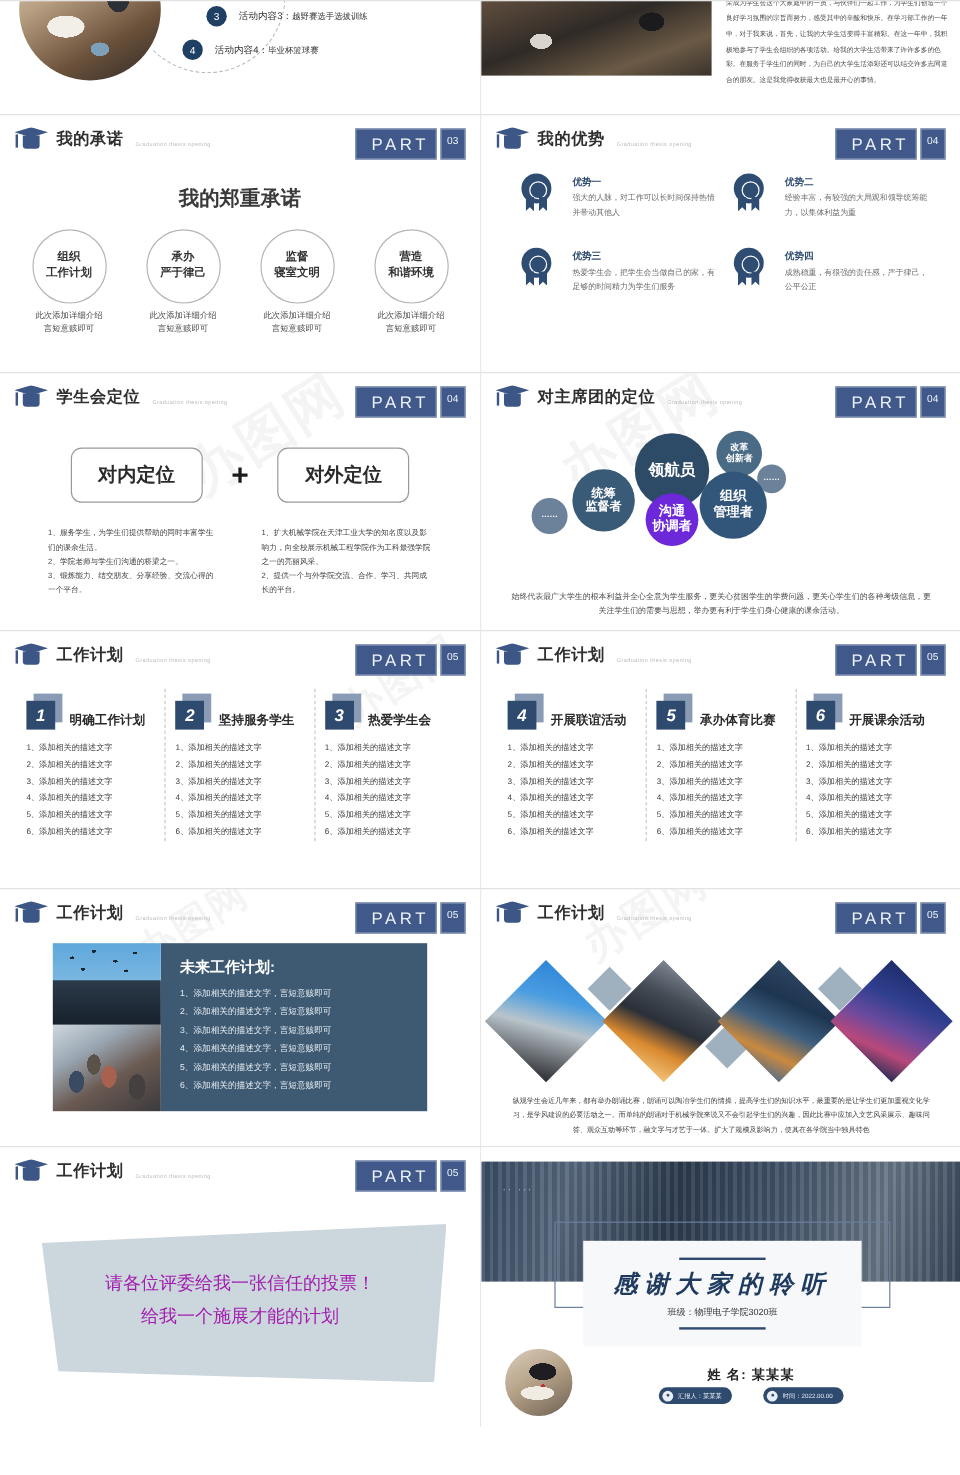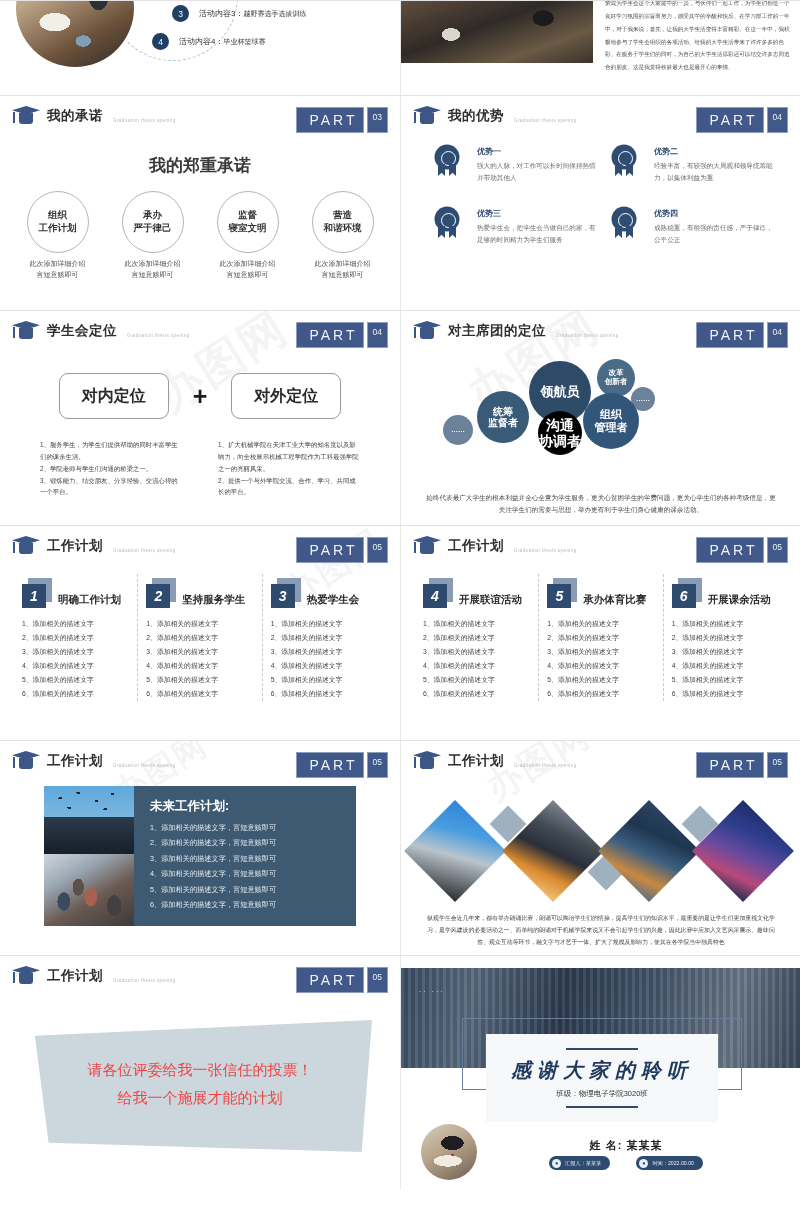--- a/index.html
+++ b/index.html
@@ -151,21 +151,21 @@
   .dia-cap { position:absolute; top:172px; left:22px; width:356px; font-size:5.9px; color:#3e3e3e; line-height:2.0; text-align:center; }
 
   
   .quote-shape {
     position:absolute; top:64px; left:28px; width:344px; height:132px;
     background:#ccd6dd;
     clip-path:polygon(2% 12%, 100% 0%, 97% 100%, 6% 93%);
   }
   .quote-txt {
     position:absolute; top:100px; left:30px; width:340px; text-align:center;
-    font-size:15px; color:#ef4444; line-height:1.85;
+    font-size:15px; color:#a21caf; line-height:1.85;
   }
 
   
   .fin { position:relative; width:400px; height:234px; background:#fff; overflow:hidden; }
   .fin-band {
     position:absolute; top:12px; left:0; width:400px; height:100px;
     background:linear-gradient(100deg,#3a4e66 0%,#5a6b80 18%,#2d3c50 40%,#46576d 62%,#6a7888 82%,#39485c 100%);
   }
   .fin-band:after {
     content:""; position:absolute; inset:0;
@@ -444,21 +444,21 @@
           <span>……</span>
         </div>
         <div class="bub" style="width: 52px; height: 52px; left: 76px; top: 42px; background: rgb(58, 91, 120); font-size: 10px;">
           <span>统筹</span>
           <span>监督者</span>
         </div>
         <div class="bub" style="width: 56px; height: 56px; left: 182px; top: 44px; background: rgb(50, 85, 122); font-size: 11px;">
           <span>组织</span>
           <span>管理者</span>
         </div>
-        <div class="bub" style="width: 44px; height: 44px; left: 137px; top: 62px; background: #000000; font-size: 14px;">
+        <div class="bub" style="width: 44px; height: 44px; left: 137px; top: 62px; background: #6d28d9; font-size: 11px;">
           <span>沟通</span>
           <span>协调者</span>
         </div>
         <div class="bub" style="width: 30px; height: 30px; left: 42px; top: 66px; background: rgb(108, 130, 154); font-size: 7px;">
           <span>……</span>
         </div>
       </div>
     <div class="bub-cap">始终代表最广大学生的根本利益并全心全意为学生服务，更关心贫困学生的学费问题，更关心学生们的各种考级信息，更关注学生们的需要与思想，举办更有利于学生们身心健康的课余活动。</div>
   </div>
 </div>

